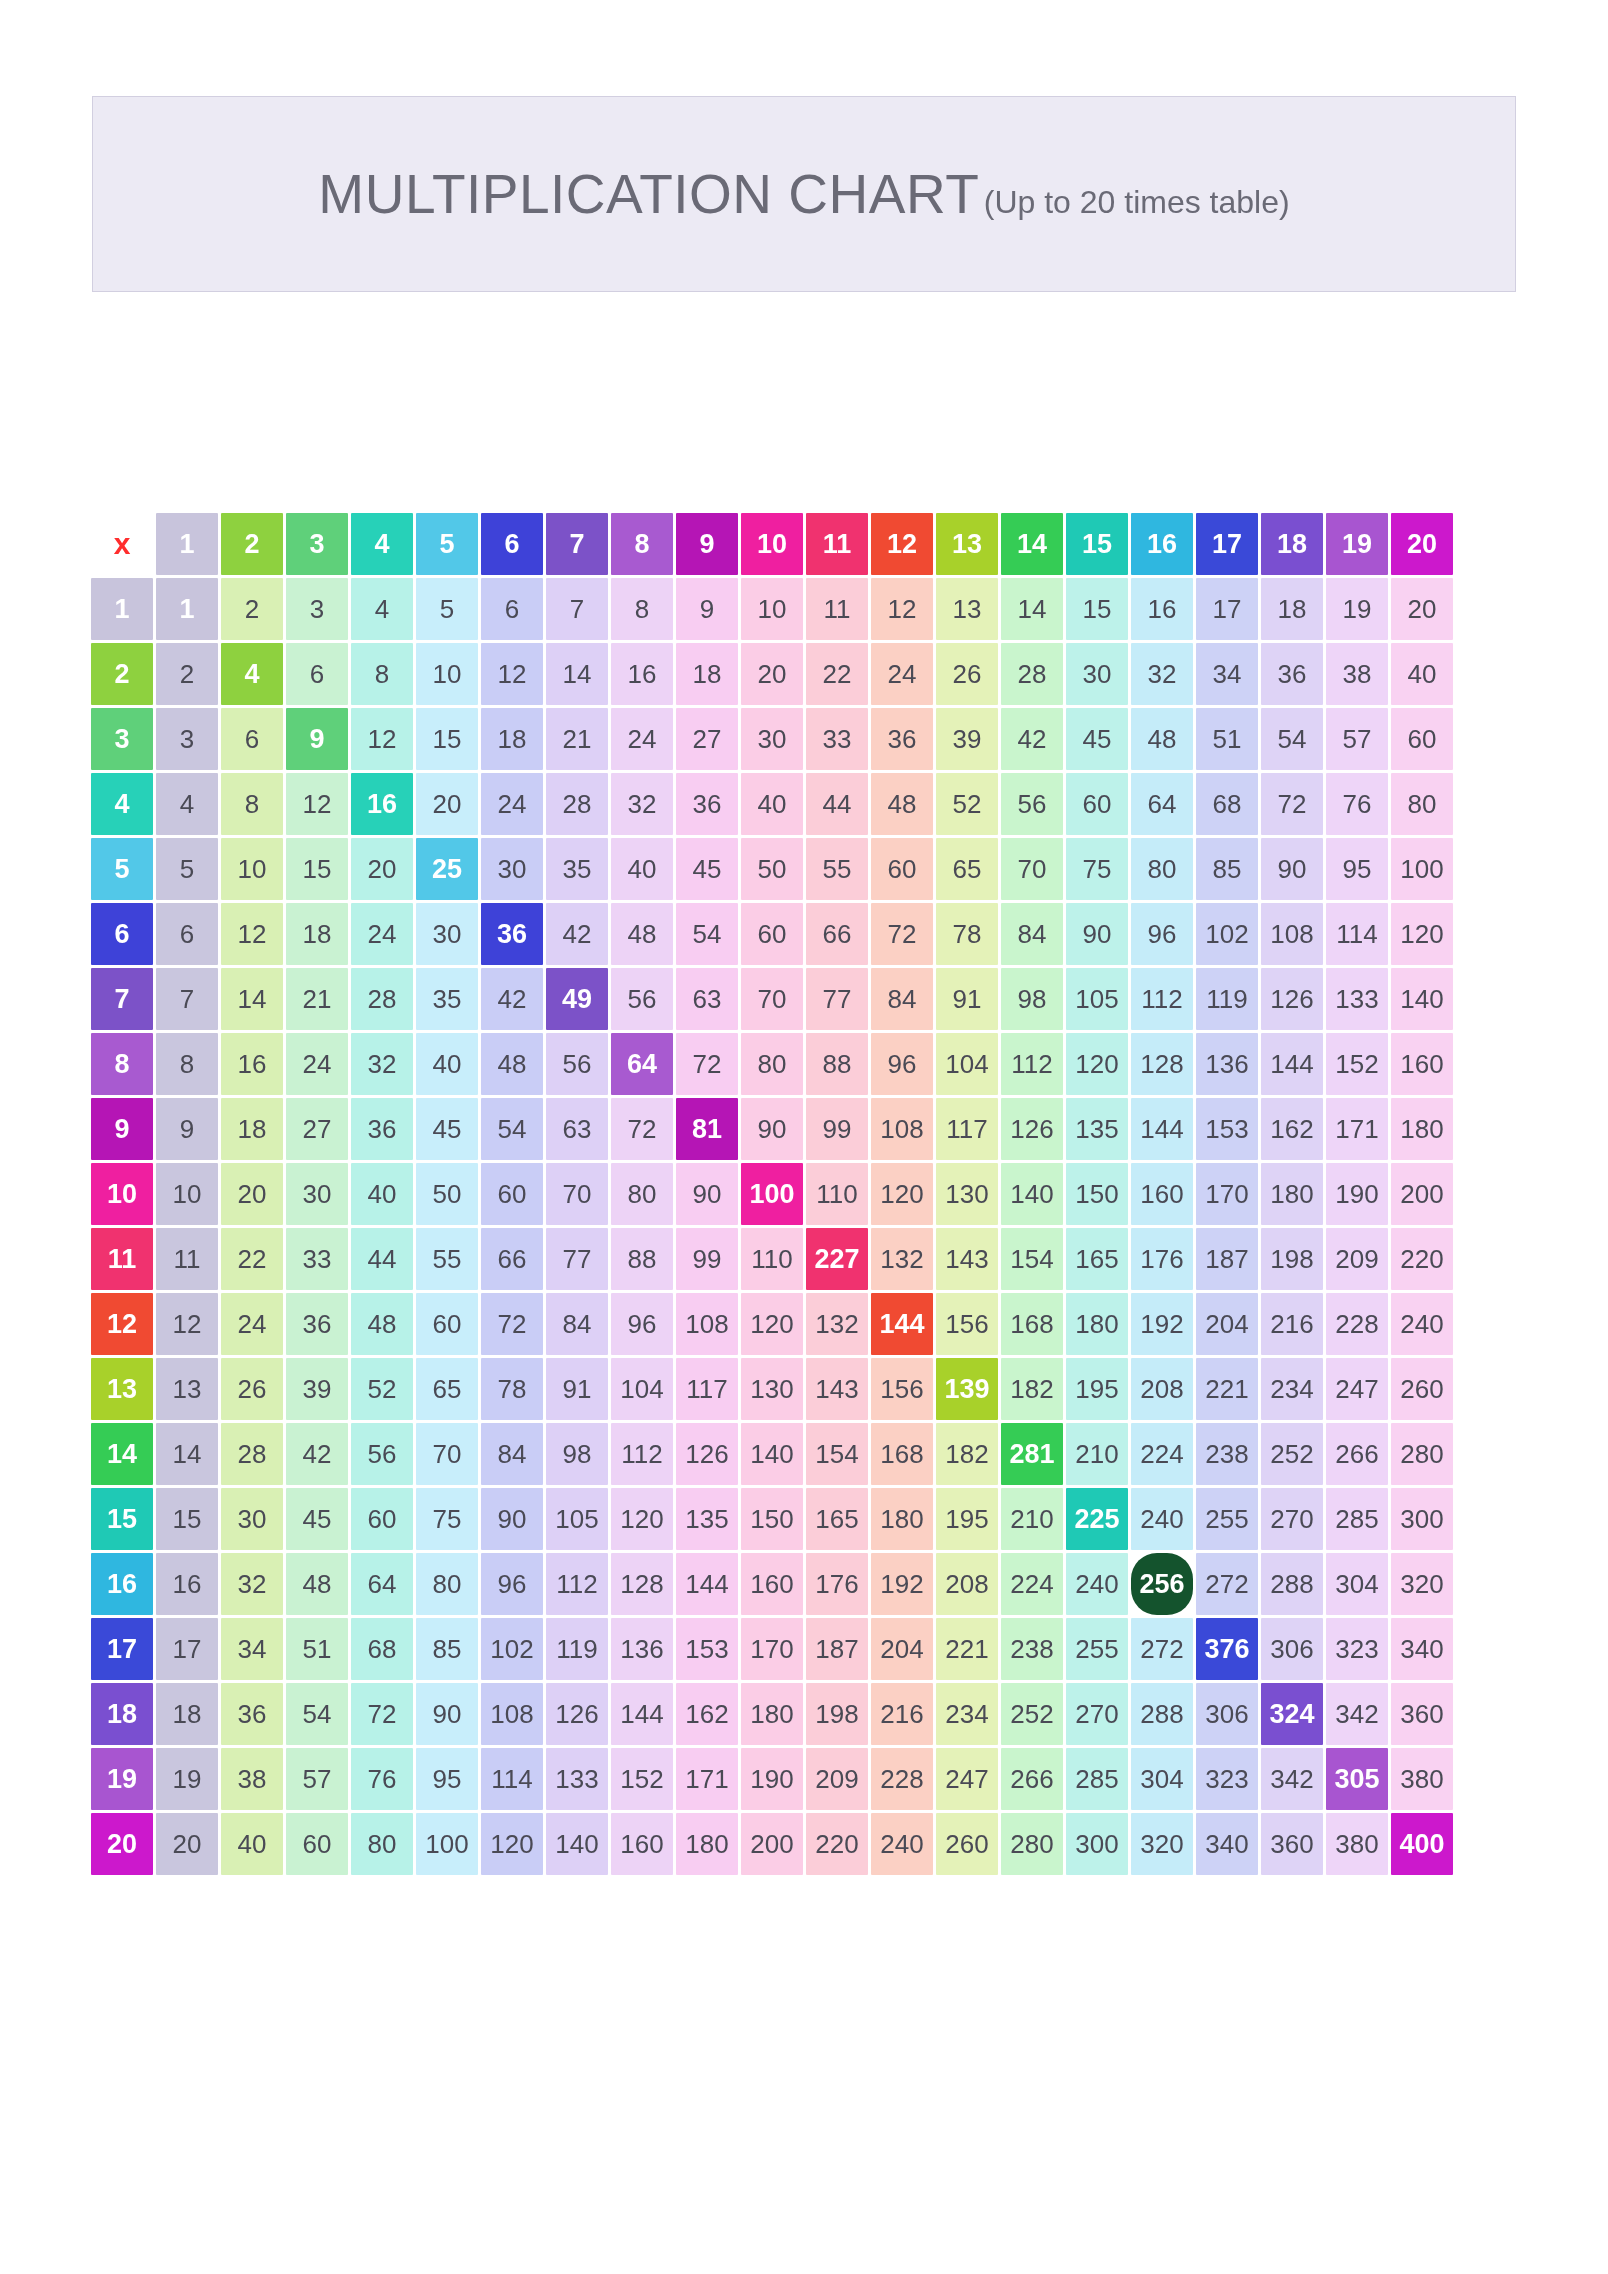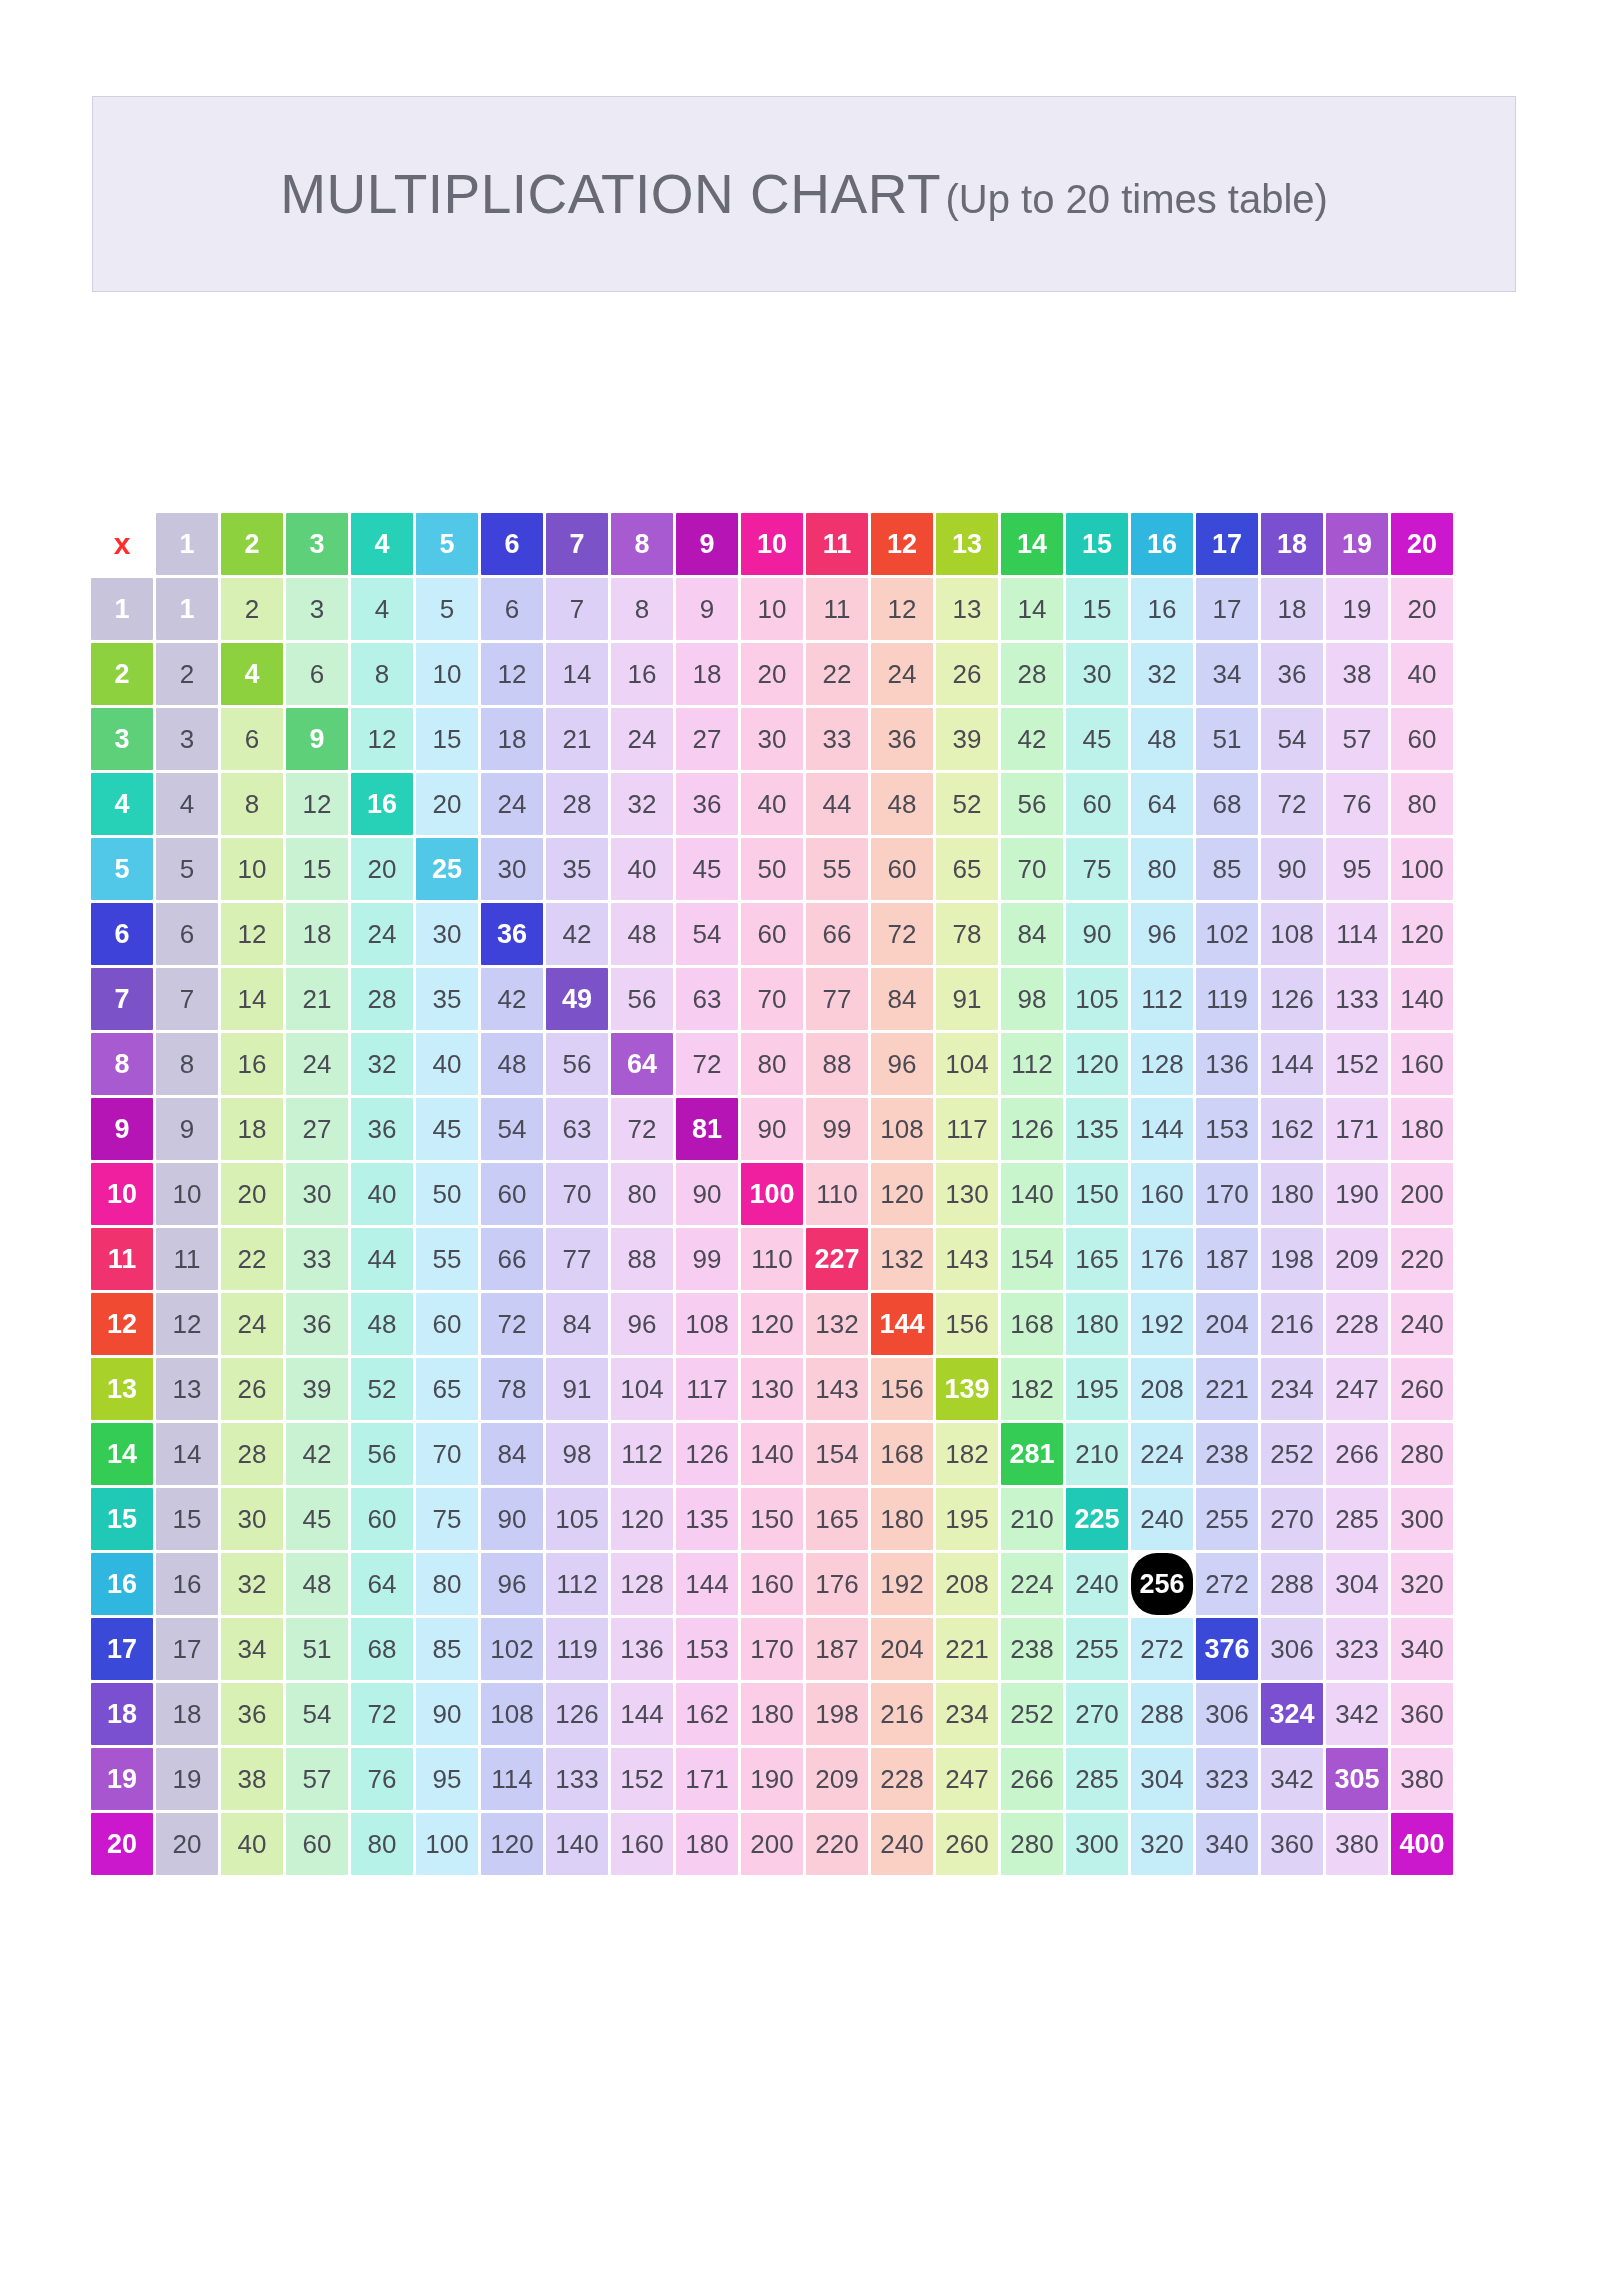--- a/index.html
+++ b/index.html
@@ -39,21 +39,21 @@
     text-align: center;
     white-space: nowrap;
   }
   .title-main {
     font-size: 55px;
     letter-spacing: 0.5px;
     color: #6a6a76;
     font-weight: 400;
   }
   .title-sub {
-    font-size: 40px;
+    font-size: 32px;
     color: #6a6a76;
     font-weight: 400;
   }
   .intro {
     position: absolute;
     left: 92px;
     top: 348px;
     width: 1404px;
     font-size: 29px;
     line-height: 1.42;
@@ -501,21 +501,21 @@
             <td style="background: rgb(201, 205, 246);">96</td>
             <td style="background: rgb(221, 208, 246);">112</td>
             <td style="background: rgb(237, 211, 246);">128</td>
             <td style="background: rgb(248, 205, 242);">144</td>
             <td style="background: rgb(251, 205, 230);">160</td>
             <td style="background: rgb(251, 205, 216);">176</td>
             <td style="background: rgb(251, 208, 196);">192</td>
             <td style="background: rgb(228, 242, 184);">208</td>
             <td style="background: rgb(201, 245, 205);">224</td>
             <td style="background: rgb(189, 242, 234);">240</td>
-            <td class="diag" style="background: #000000; border-radius: 26px;">256</td>
+            <td class="diag" style="background: #14532d; border-radius: 26px;">256</td>
             <td style="background: rgb(205, 210, 246);">272</td>
             <td style="background: rgb(222, 211, 246);">288</td>
             <td style="background: rgb(238, 213, 248);">304</td>
             <td style="background: rgb(249, 210, 242);">320</td>
           </tr>
           <tr>
             <td class="hdr" style="background: rgb(58, 73, 216);">17</td>
             <td style="background: rgb(201, 198, 222);">17</td>
             <td style="background: rgb(217, 240, 180);">34</td>
             <td style="background: rgb(201, 242, 210);">51</td>

